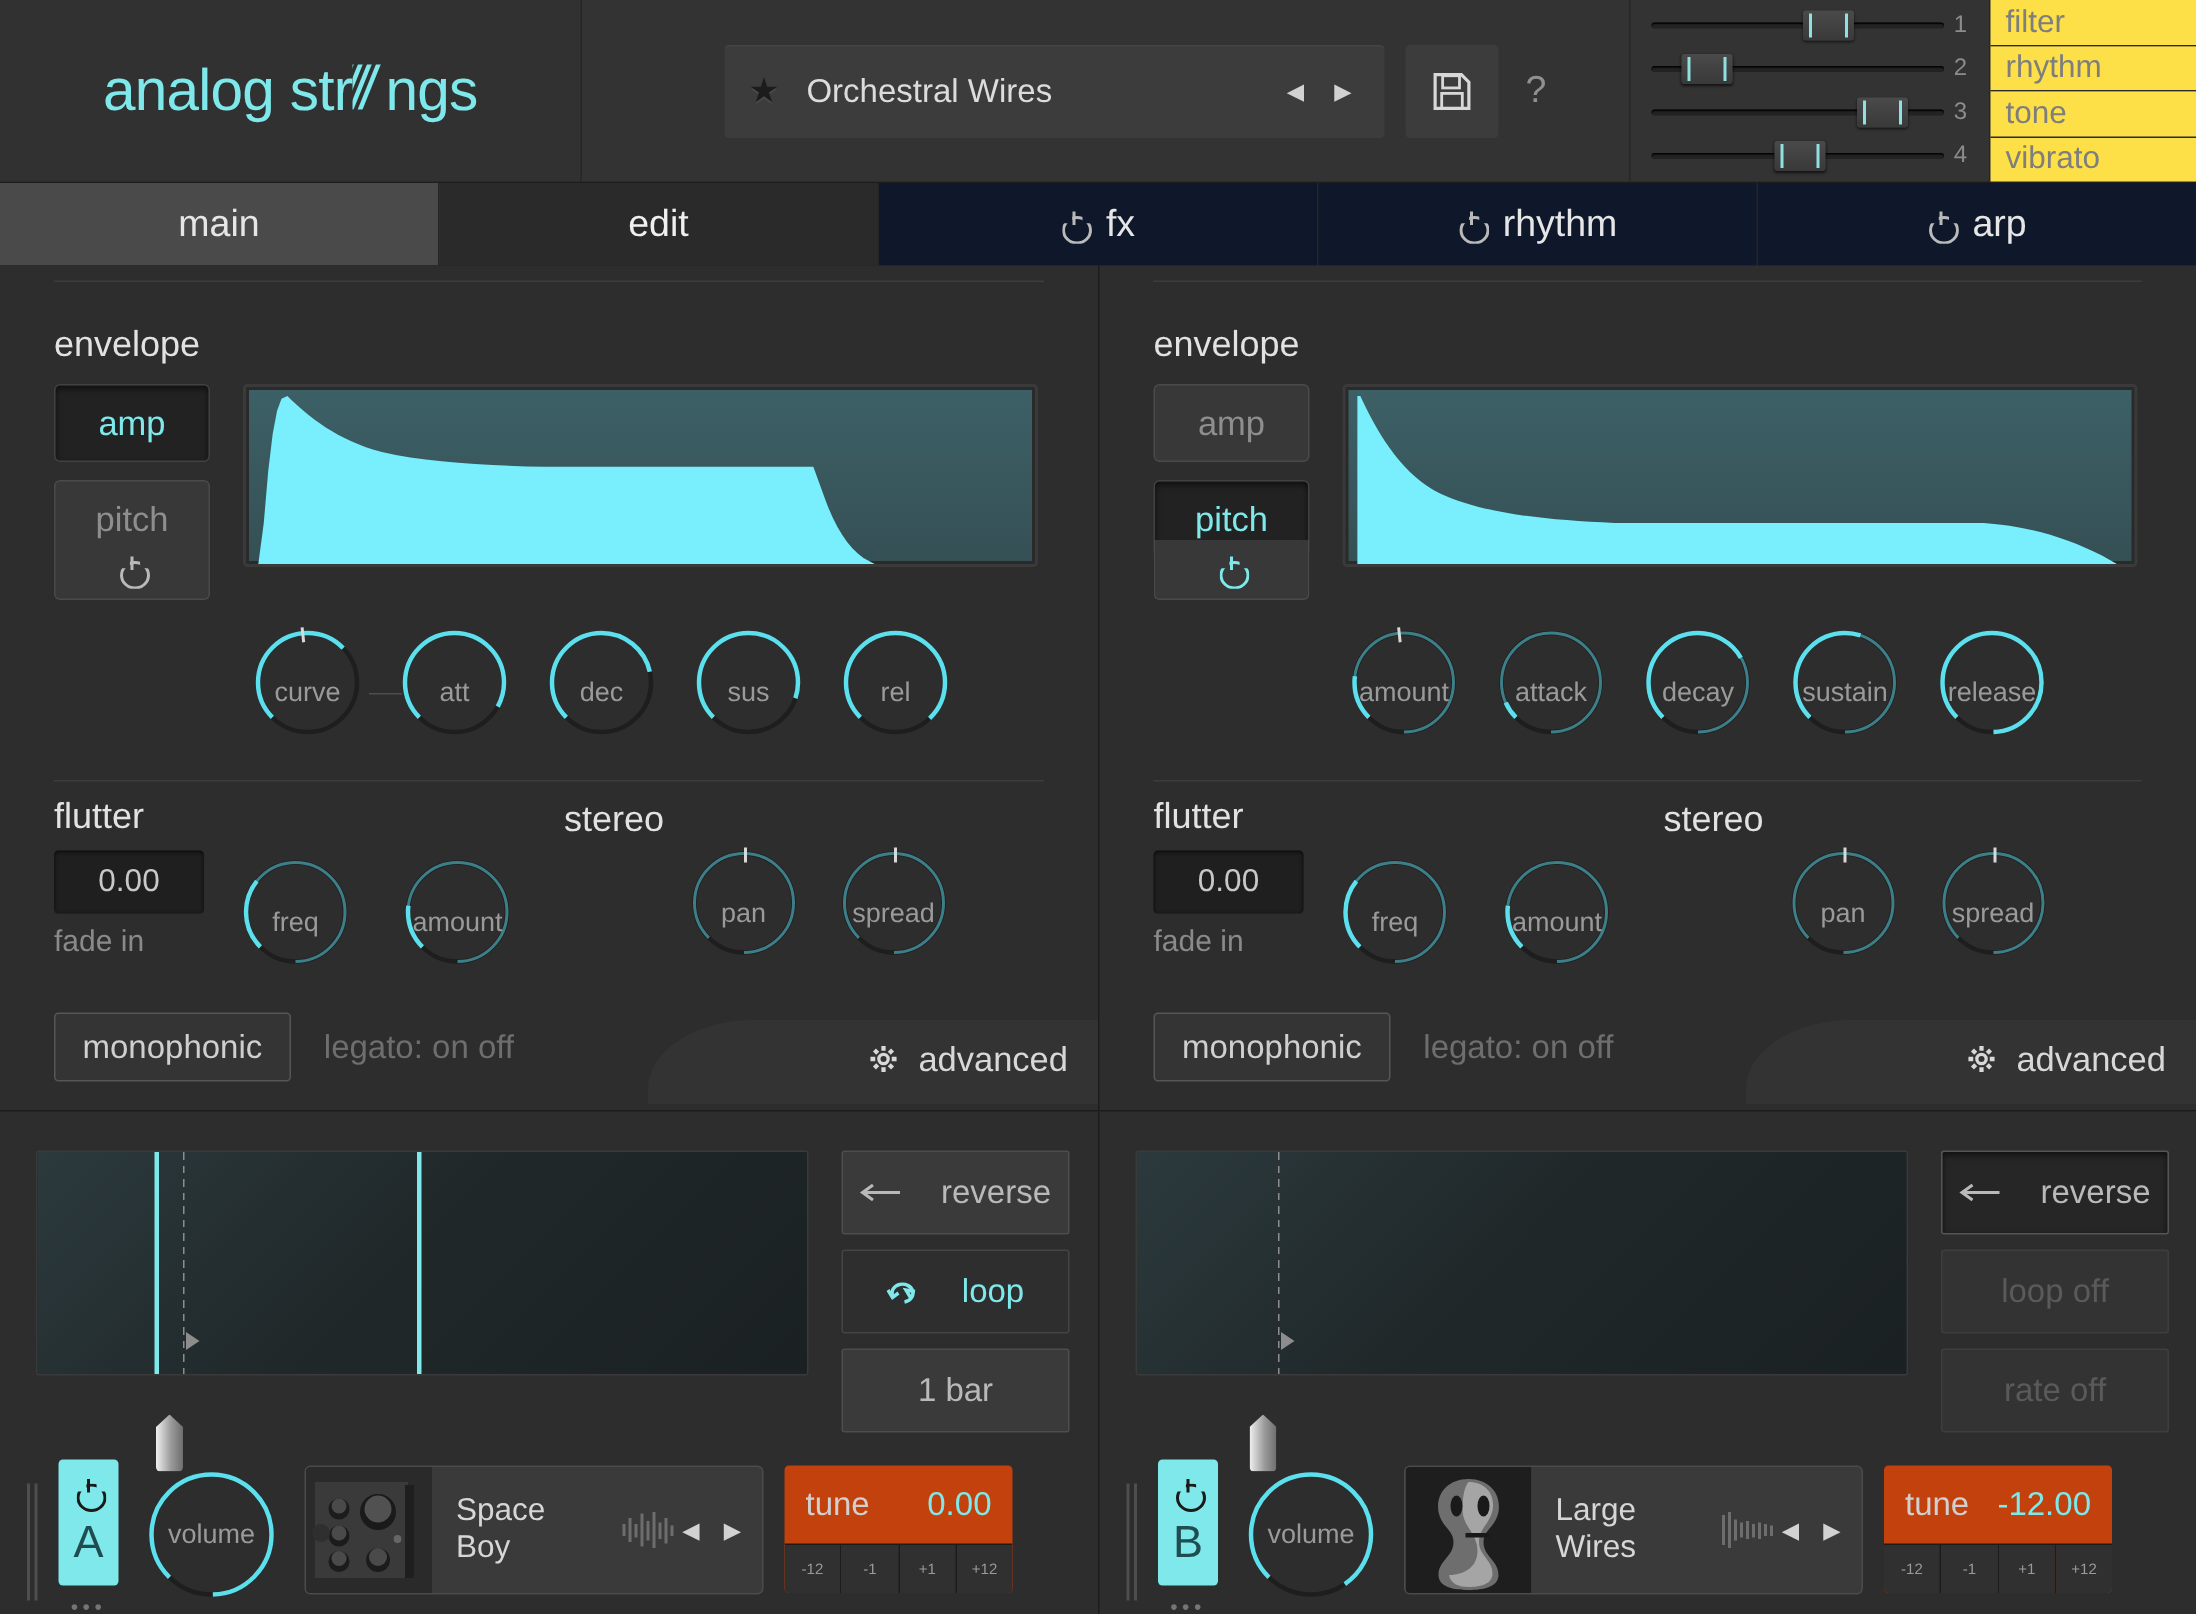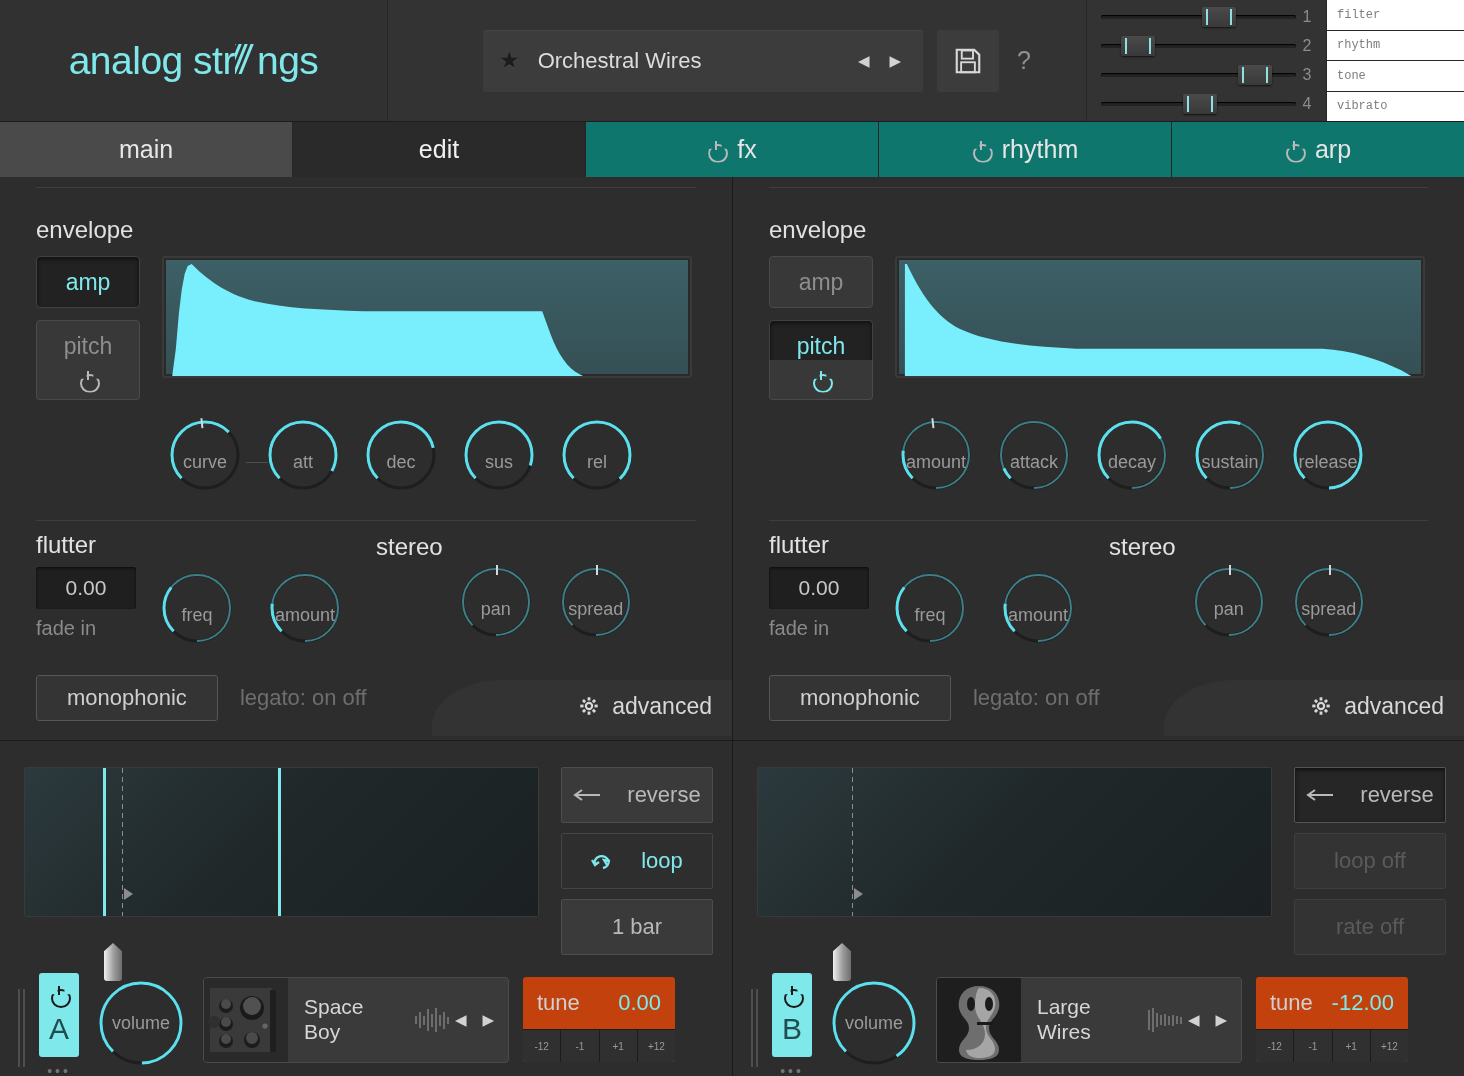--- a/index.html
+++ b/index.html
@@ -98,38 +98,37 @@
   }
   .slider-handle b { display: block; width: 2px; height: 16px; background: #8fe0e0; }
   .slider-num { width: 22px; text-align: center; font-size: 16px; color: #8c8c8c; }
   .macro-labels {
     width: 138px; flex: 0 0 138px;
     display: flex; flex-direction: column;
     border-left: 1px solid #262626;
   }
   .macro-label {
     flex: 1 1 0; display: flex; align-items: center;
-    padding-left: 10px; font-size: 12px; color: #7e7e7e;
+    padding-left: 10px; font-size: 21px; color: #7e7e7e;
     border-bottom: 1px solid #2a2a2a;
-    background: #ffffff;
-    font-family: Liberation Mono, monospace;
+    background: #fde047;
   }
   .macro-label:last-child { border-bottom: none; }
 
   
   .tabs { height: 55px; flex: 0 0 55px; display: flex; background: #2f2f2f; }
   .tab {
     flex: 1 1 0; display: flex; align-items: center; justify-content: center;
     gap: 12px; font-size: 25px; color: #e6e6e6;
     background: #4a4a4a;
     border-right: 1px solid #262626;
     cursor: pointer;
   }
   .tab:last-child { border-right: none; }
-  .tab.lighter { background: #0f766e; }
+  .tab.lighter { background: #0f172a; }
   .tab.active { background: #2a2a2a; color: #f0f0f0; }
   .pwr {
     display: inline-block; width: 18px; height: 18px; position: relative;
   }
   .pwr::before {
     content: ""; position: absolute; left: 1px; top: 3px;
     width: 16px; height: 15px;
     border: 2px solid #b9b9b9; border-radius: 50%;
     clip-path: polygon(0 28%, 33% 28%, 33% 0, 67% 0, 67% 28%, 100% 28%, 100% 100%, 0 100%);
   }
@@ -223,21 +222,21 @@
     width: 100px; height: 42px; background: #1f1f1f; border-radius: 3px;
     display: flex; align-items: center; justify-content: center;
     font-size: 21px; color: #c8c8c8;
     box-shadow: inset 0 1px 3px rgba(0,0,0,.7);
   }
   .fade-lbl { font-size: 20px; color: #8a8a8a; margin-top: 8px; }
   .st-head-row { display: flex; align-items: flex-start; gap: 6px; }
 
   .mono-row { display: flex; align-items: center; padding-left: 36px; margin-top: 12px; gap: 22px; }
   .mono-btn {
-    height: 46px; padding: 0 30px; border-radius: 3px;
+    height: 46px; padding: 0 18px; border-radius: 3px;
     display: flex; align-items: center;
     font-size: 22px; color: #cfcfcf;
     background: #343434; border: 1px solid #565656;
     cursor: pointer;
   }
   .legato { font-size: 22px; color: #6e6e6e; }
 
   .adv {
     position: absolute; right: 0; bottom: 4px;
     width: 300px; height: 56px;

